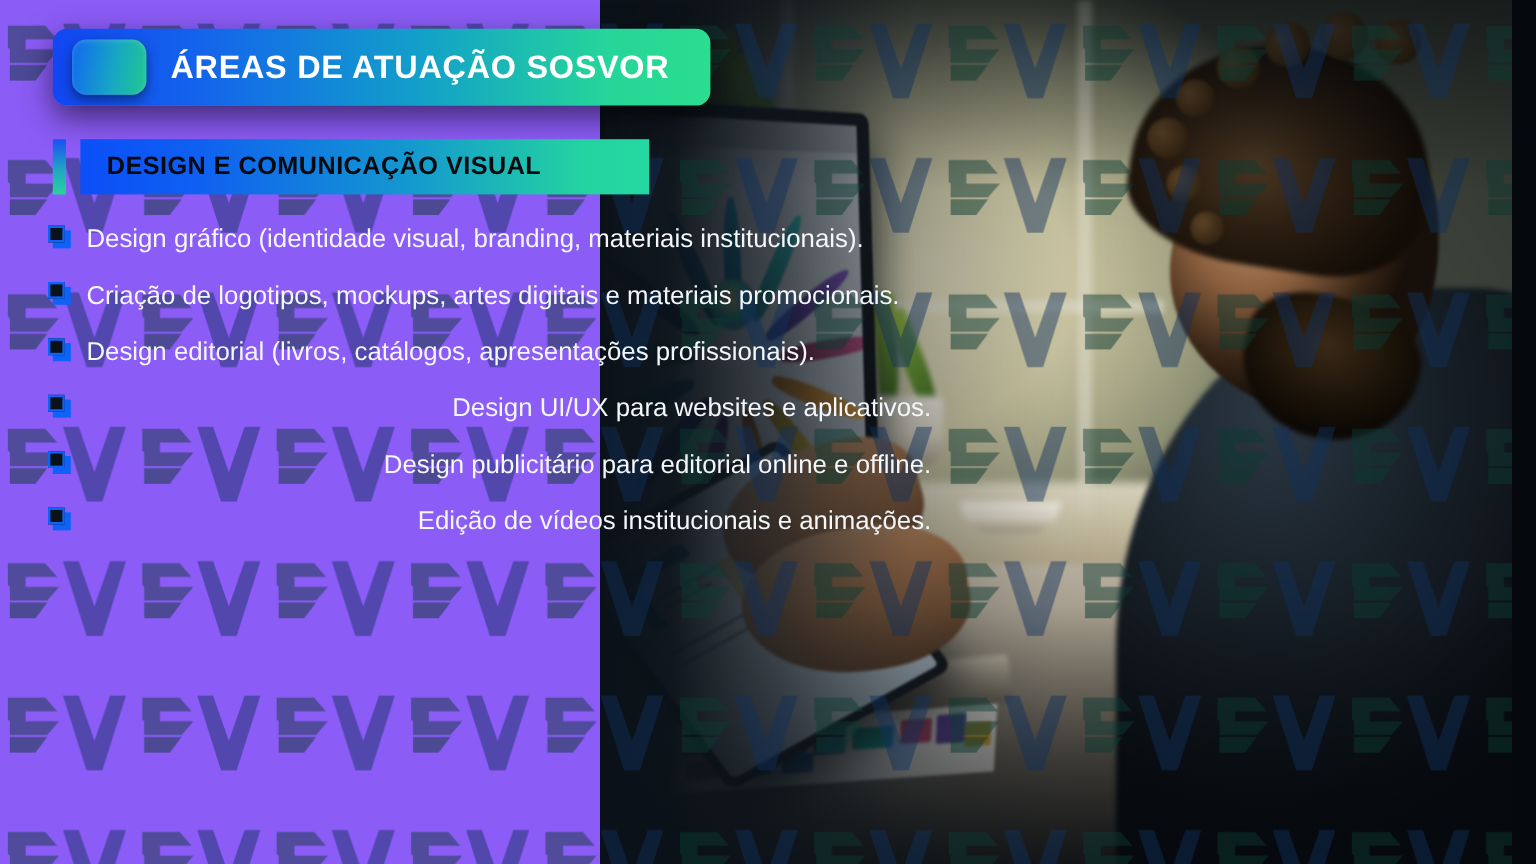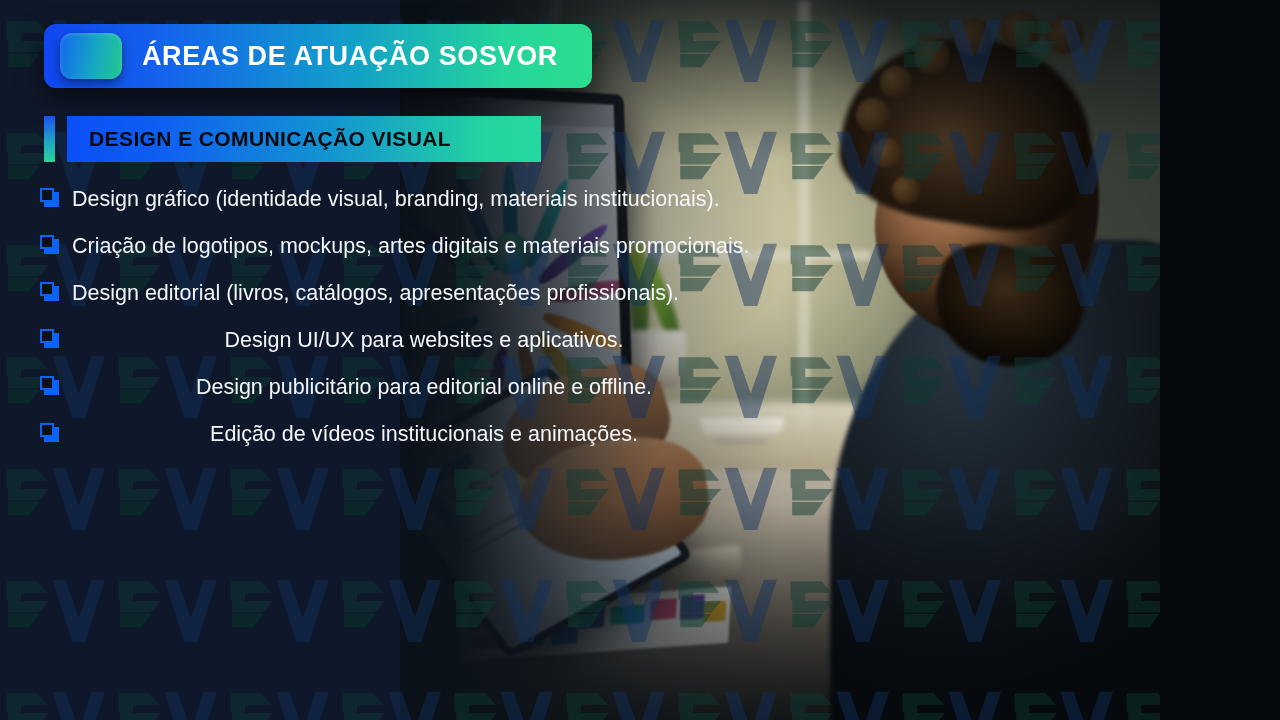--- a/index.html
+++ b/index.html
@@ -3,24 +3,24 @@
 <meta charset="utf-8">
 <title>Áreas de Atuação SOSVOR — Design e Comunicação Visual</title>
 <style>
   html, body {
     margin: 0;
     padding: 0;
     background: #05080c;
   }
   #slide {
     position: relative;
-    width: 1160px;
+    width: 1260px;
     height: 720px;
     overflow: hidden;
-    background: #0f172a;
+    background: #8b5cf6;
     font-family: "Liberation Sans", sans-serif;
     -webkit-font-smoothing: antialiased;
   }
 
   
   .photo-layer {
     position: absolute;
     inset: 0;
     z-index: 0;
   }
@@ -359,21 +359,21 @@
   }
   .bullet-text {
     flex: 1 1 auto;
     color: #f4f7fa;
     font-size: 21.5px;
     line-height: 43px;
     text-align: justify;
     text-justify: inter-word;
     font-weight: 400;
   }
-  .bullet-text.nojustify { text-align: center; }
+  .bullet-text.nojustify { text-align: right; }
 </style>
 </head>
 <body>
 
 <div id="slide">
 
   <div class="photo-layer">
     <div class="photo">
       <div class="photo-inner">
         <div class="room-bg"></div>

